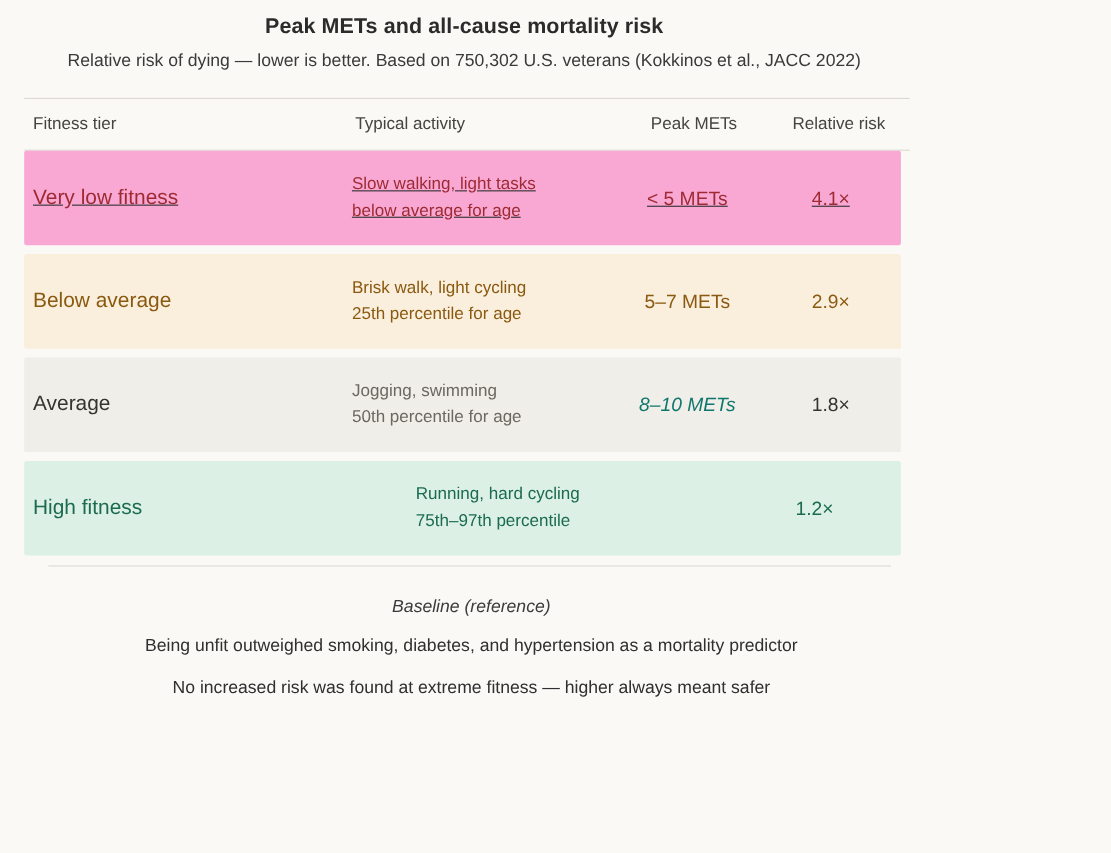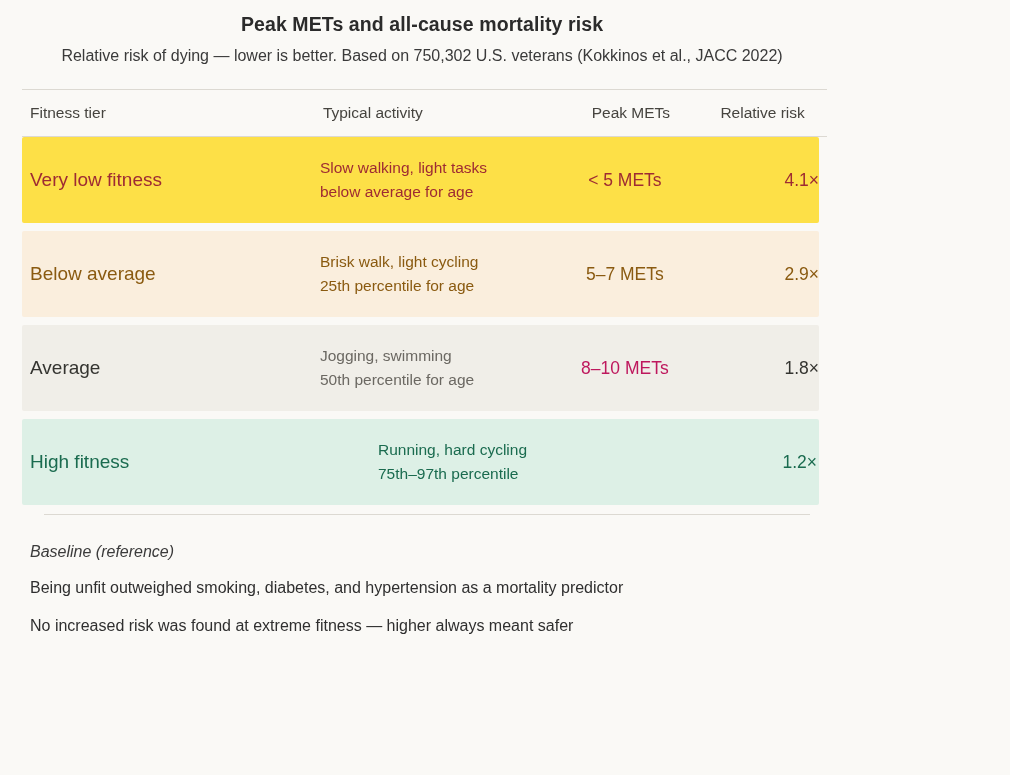--- a/index.html
+++ b/index.html
@@ -76,21 +76,21 @@
   .data-row {
     height: 86px;
     margin-bottom: 8px;
     border-radius: 2px;
     padding: 0;
   }
 
   .c-tier   { width: 356px; padding-left: 8px; box-sizing: border-box; }
   .c-act    { width: 286px; box-sizing: border-box; }
   .c-mets   { width: 160px; text-align: center; box-sizing: border-box; }
-  .c-risk   { width: 153px; text-align: right; box-sizing: border-box; }
+  .c-risk   { width: 153px; text-align: center; box-sizing: border-box; }
 
   .head-row .c-tier { padding-left: 8px; }
   .head-row .c-act  { width: 286px; }
   .head-row .c-mets { width: 160px; text-align: center; }
   .head-row .c-risk { width: 153px; text-align: center; }
 
   .tier-name {
     font-size: 19px;
     font-weight: 400;
     line-height: 1.25;
@@ -104,20 +104,21 @@
     font-weight: 400;
   }
   .risk-val {
     font-size: 17.5px;
     font-weight: 400;
   }
 
   
   .footer {
     margin: 0 17px 0 22px;
+    text-align: center;
   }
   .rule-foot { margin-top: 9px; }
   .baseline {
     margin-top: 28px;
     font-size: 16px;
     font-style: italic;
     color: #3b3b3b;
     padding-left: 8px;
   }
   .note {
@@ -145,21 +146,21 @@
     <div class="row head-row">
       <div class="head-cell c-tier">Fitness tier</div>
       <div class="head-cell c-act">Typical activity</div>
       <div class="head-cell c-mets">Peak METs</div>
       <div class="head-cell c-risk">Relative risk</div>
     </div>
 
     <div class="rule rule-head"></div>
 
     <div class="stripe-wrap" id="rows-container">
-        <div class="row data-row" style="background: #fde047;">
+        <div class="row data-row" style="background: #f9a8d4; text-decoration: underline;">
           <div class="c-tier">
             <div class="tier-name" style="color: rgb(158, 43, 51);">Very low fitness</div>
           </div>
           <div class="c-act" style="color: rgb(158, 43, 51);">
             <div class="act-line">Slow walking, light tasks</div>
             <div class="act-line">below average for age</div>
           </div>
           <div class="c-mets"><span class="mets-val" style="color: rgb(158, 43, 51);">&lt; 5 METs</span></div>
           <div class="c-risk"><span class="risk-val" style="color: rgb(158, 43, 51);">4.1×</span></div>
         </div>
@@ -175,21 +176,21 @@
           <div class="c-risk"><span class="risk-val" style="color: rgb(138, 90, 16);">2.9×</span></div>
         </div>
         <div class="row data-row" style="background: rgb(240, 238, 232);">
           <div class="c-tier">
             <div class="tier-name" style="color: rgb(52, 52, 48);">Average</div>
           </div>
           <div class="c-act" style="color: rgb(107, 104, 98);">
             <div class="act-line">Jogging, swimming</div>
             <div class="act-line">50th percentile for age</div>
           </div>
-          <div class="c-mets"><span class="mets-val" style="color: #be185d;">8–10 METs</span></div>
+          <div class="c-mets"><span class="mets-val" style="color: #0f766e; font-style: italic;">8–10 METs</span></div>
           <div class="c-risk"><span class="risk-val" style="color: rgb(52, 52, 48);">1.8×</span></div>
         </div>
         <div class="row data-row" style="background: rgb(221, 240, 230);">
           <div class="c-tier">
             <div class="tier-name" style="color: rgb(26, 107, 79);">High fitness</div>
           </div>
           <div class="c-act" style="color: rgb(26, 107, 79);">
             <div class="act-line">Running, hard cycling</div>
             <div class="act-line">75th–97th percentile</div>
           </div>

